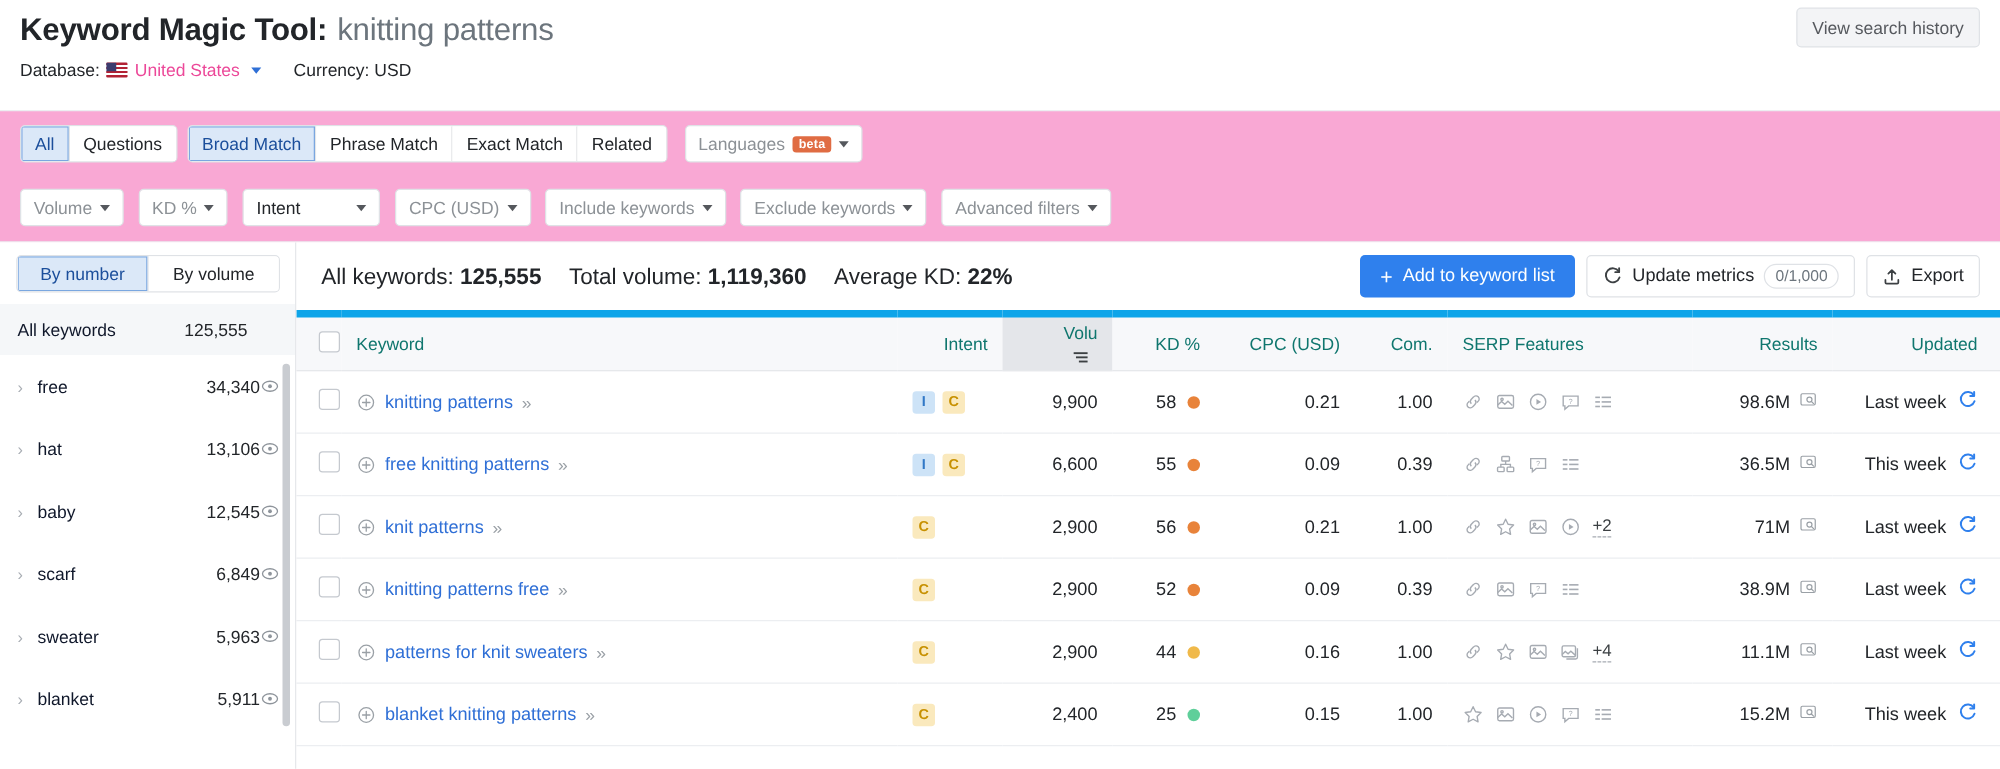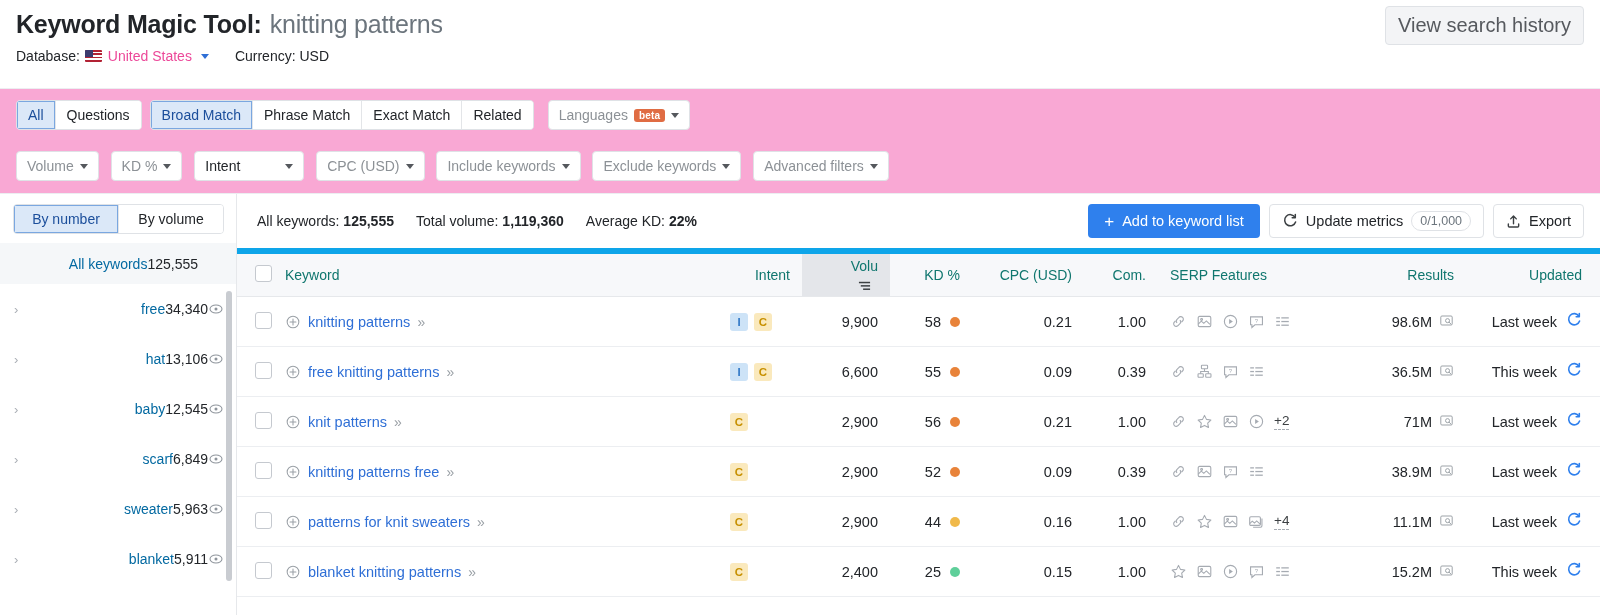--- a/index.html
+++ b/index.html
@@ -22,21 +22,21 @@
   .meta-db { display:flex; align-items:center; gap:5px; }
   .flag { display:inline-block; width:17px; height:12px; position:relative; border-radius:1px; overflow:hidden;
           background:linear-gradient(to bottom,#b22234 0,#b22234 14%,#fff 14%,#fff 28%,#b22234 28%,#b22234 42%,
           #fff 42%,#fff 56%,#b22234 56%,#b22234 70%,#fff 70%,#fff 85%,#b22234 85%,#b22234 100%);
           vertical-align:middle; margin-right:1px; }
   .flag:before { content:""; position:absolute; left:0; top:0; width:8px; height:7px; background:#3c3b6e; }
   .link-blue { color:#ec4899; cursor:pointer; }
   .caret { display:inline-block; width:0; height:0; border-left:4.5px solid transparent; border-right:4.5px solid transparent;
            border-top:5px solid #2f6fd6; margin-left:4px; vertical-align:middle; }
   .btn-history { position:absolute; right:16px; top:6px; background:#f3f4f6; border:1px solid #dfe2e6;
-                 border-radius:4px; padding:7px 12px; font-size:20px; color:#56595e; cursor:pointer; }
+                 border-radius:4px; padding:7px 12px; font-size:14px; color:#56595e; cursor:pointer; }
 
   
   .filterbar { background:#f9a8d4; border-top:1px solid #eceef1; border-bottom:1px solid #eceef1;
                padding:11px 16px 12px 16px; }
   .seg { display:inline-flex; vertical-align:middle; border:1px solid #dfe2e6; border-radius:4px; overflow:hidden;
          background:#fff; height:30px; }
   .seg .segbtn { padding:0 11px; height:28px; line-height:28px; font-size:14px; color:#222529; background:#fff;
                  border-right:1px solid #e3e5e8; cursor:pointer; white-space:nowrap; }
   .seg .segbtn:last-child { border-right:none; }
   .seg .segbtn.active { background:#dbe8f8; color:#1b4e9b; box-shadow: inset 0 0 0 1px #7aa7e0; }
@@ -55,31 +55,31 @@
   .body { display:flex; height:427px; background:#fff; }
 
   
   .sidebar { width:237px; border-right:1px solid #e6e8eb; display:flex; flex-direction:column;
              background:#fff; position:relative; }
   .side-toggle { padding:10px 13px 9px 13px; }
   .side-list { flex:1; overflow:hidden; position:relative; }
   .side-row { display:flex; align-items:center; height:50px; padding:0 12px 0 14px; font-size:14px; }
   .side-row.all { background:#f5f7f9; height:41px; }
   .side-arrow { color:#a9aeb4; font-size:13px; width:16px; flex:0 0 16px; }
-  .side-label { flex:1; color:#0369a1;text-align:right; }
+  .side-label { flex:1; color:#0f172a; }
   .side-num { color:#222529; text-align:right; }
   .side-num.all { margin-right:26px; }
   .eye { width:16px; height:16px; flex:0 0 16px; color:#8e949b; }
   .sb-track { position:absolute; right:4px; top:48px; width:6px; height:330px; }
   .sb-thumb { width:6px; height:290px; background:#c9ccd1; border-radius:3px; }
 
   
   .main { flex:1; display:flex; flex-direction:column; min-width:0; }
   .toolbar { display:flex; align-items:center; height:54px; padding:0 16px 0 20px; background:#fff; }
-  .tb-summary { font-size:14px; color:#222529; display:flex; gap:22px; }
+  .tb-summary { font-size:18px; color:#222529; display:flex; gap:22px; }
   .tb-summary b { font-weight:bold; }
   .tb-actions { margin-left:auto; display:flex; align-items:center; gap:9px; }
   .btn-primary { background:#2f80ed; color:#fff; border:none; border-radius:4px; height:34px; padding:0 16px;
                  font-size:14.5px; font-family:inherit; display:flex; align-items:center; gap:8px; cursor:pointer; }
   .btn-ghost { background:#fff; color:#222529; border:1px solid #dfe2e6; border-radius:4px; height:34px;
                padding:0 12px; font-size:14.5px; font-family:inherit; display:flex; align-items:center;
                gap:8px; cursor:pointer; }
   .count-pill { border:1px solid #dfe2e6; border-radius:11px; font-size:12.5px; color:#6c757d; padding:2px 8px; }
 
   

